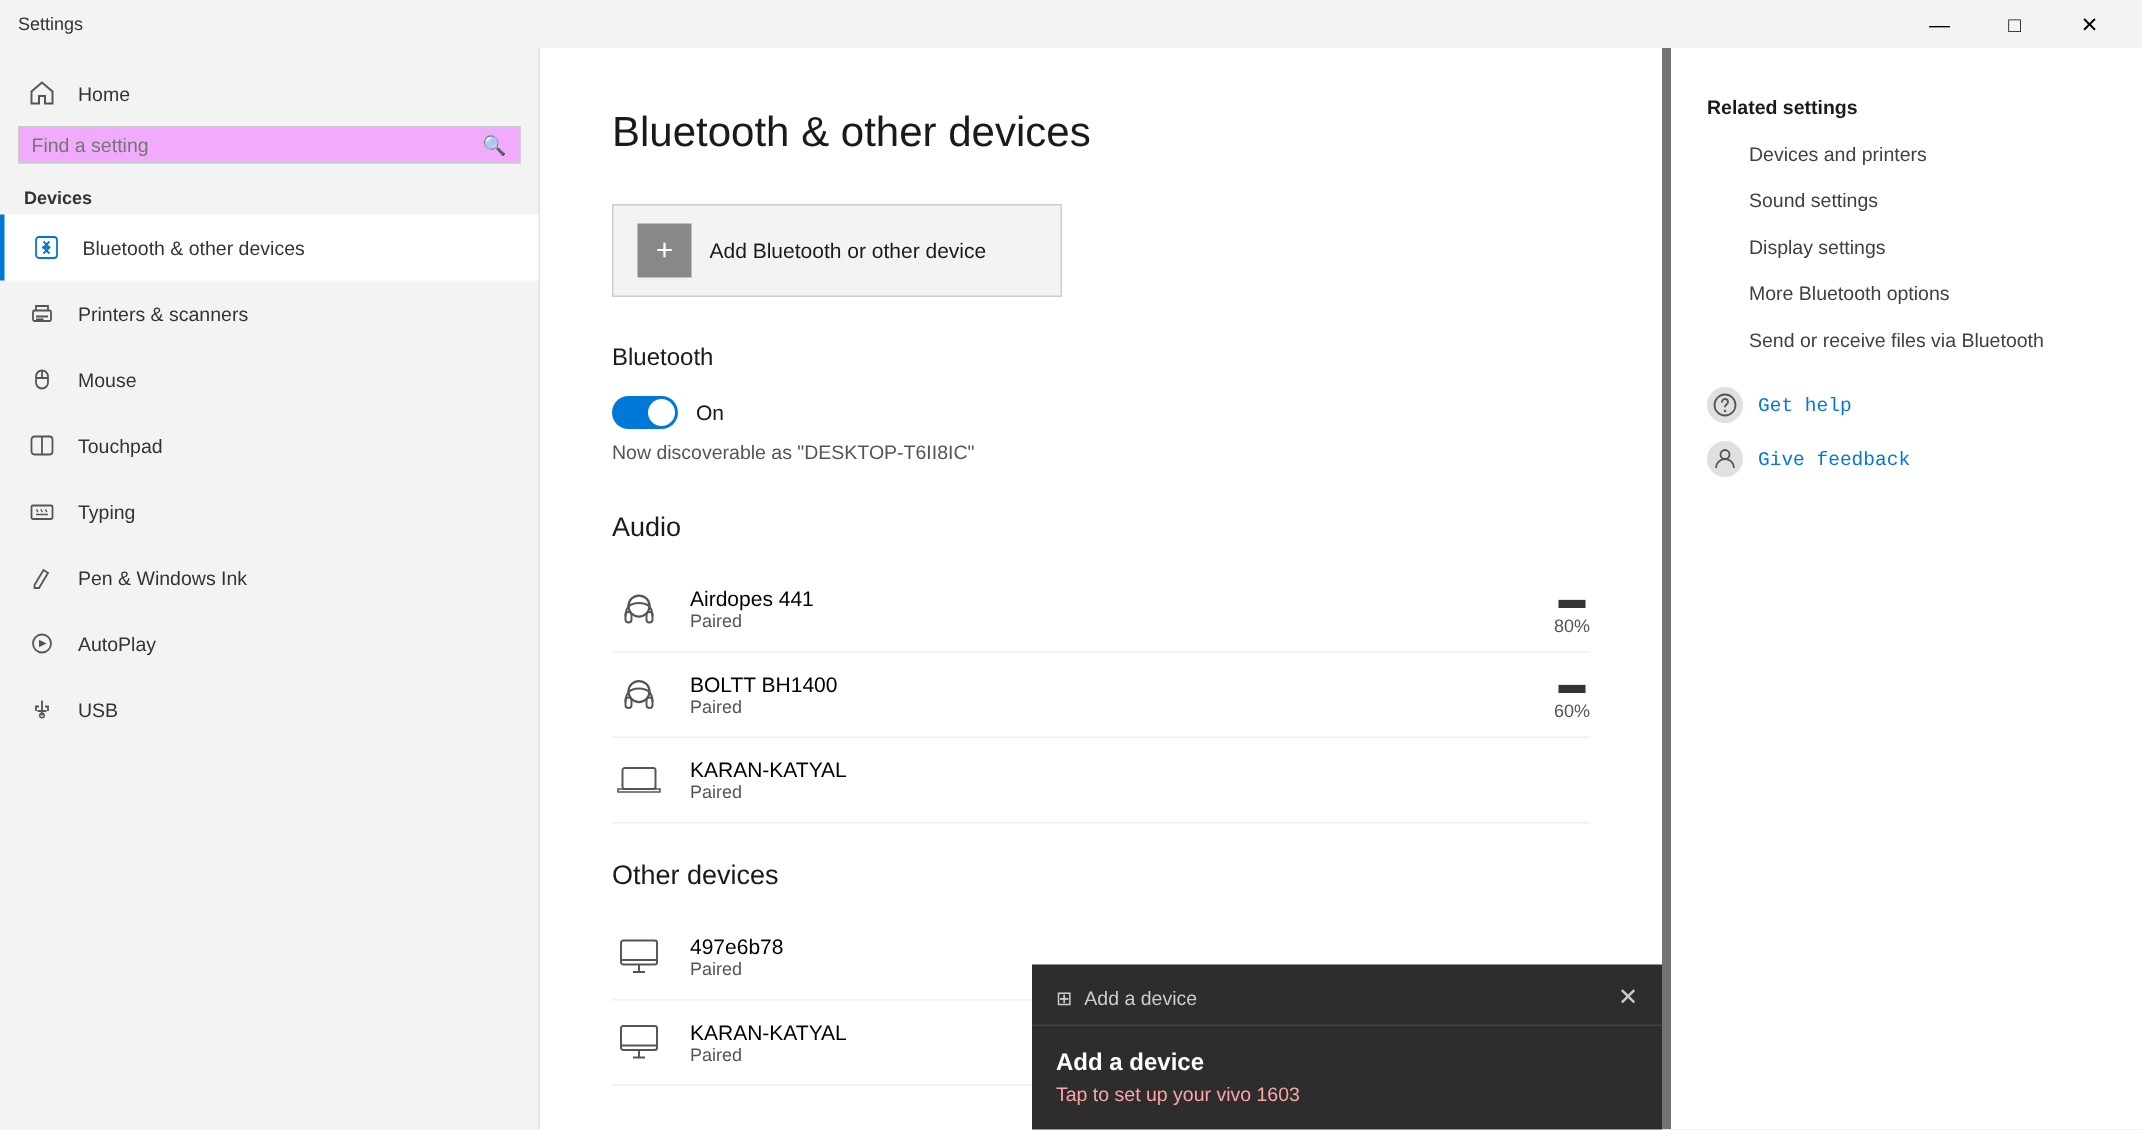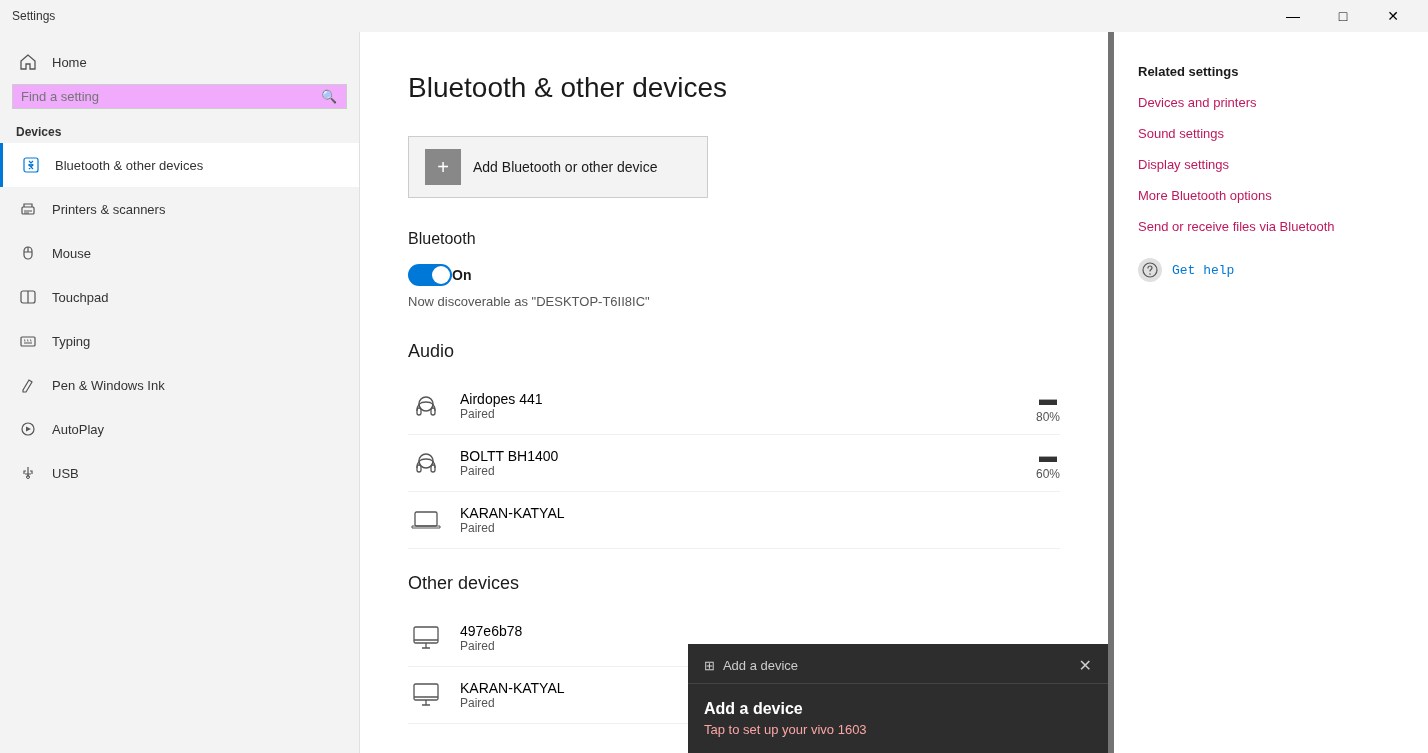--- a/index.html
+++ b/index.html
@@ -97,21 +97,21 @@
     .plus-box {
       width: 36px; height: 36px;
       background: #888;
       display: flex; align-items: center; justify-content: center;
       color: white; font-size: 20px;
     }
     .add-device-label { font-size: 14px; color: #1a1a1a; }
 
     .section-title { font-size: 16px; color: #1a1a1a; margin-bottom: 4px; }
 
-    .bluetooth-row { display: flex; align-items: center; margin-bottom: 8px; margin-top: 16px; font-weight: bold; }
+    .bluetooth-row { display: flex; align-items: center; gap: 12px; margin-bottom: 8px; margin-top: 16px; }
     .toggle {
       width: 44px; height: 22px; border-radius: 11px;
       background: #0078d7;
       position: relative; cursor: pointer;
       display: flex; align-items: center;
     }
     .toggle-knob {
       width: 18px; height: 18px; border-radius: 50%;
       background: white;
       position: absolute; right: 2px;
@@ -139,25 +139,26 @@
     .related-panel {
       width: 320px;
       background: white;
       padding: 32px 24px;
       border-left: 6px solid #737373;
       flex-shrink: 0;
     }
     .related-title { font-size: 13px; font-weight: 600; color: #1a1a1a; margin-bottom: 16px; }
     .related-link {
       display: block;
-      color: #be185d;
+      color: #404040;
       font-size: 13px;
       text-decoration: none;
       margin-bottom: 16px;
       cursor: pointer;
+      margin-left: 28px;
     }
 
     .help-row { display: flex; align-items: center; gap: 10px; margin-bottom: 12px; cursor: pointer; }
     .help-icon { width: 24px; height: 24px; border-radius: 50%; background: #e0e0e0; display: flex; align-items: center; justify-content: center; font-size: 13px; }
     .help-label { color: #0078d7; font-size: 13px; }
 
     
     .add-device-notification {
       position: absolute;
       bottom: 0; right: 0;
@@ -418,16 +419,25 @@
       <div class="help-row">
         <div class="help-icon">
           <svg width="16" height="16" viewBox="0 0 16 16" fill="none">
               <circle cx="8" cy="8" r="7" stroke="#555" stroke-width="1.2"></circle>
               <path d="M6 6c0-1.1.9-2 2-2s2 .9 2 2c0 1.5-2 2-2 3" stroke="#555" stroke-width="1.2" stroke-linecap="round"></path>
               <circle cx="8" cy="12" r="0.8" fill="#555"></circle>
             </svg>
         </div>
         <span class="help-label">Get help</span>
       </div>
+      <div class="help-row">
+        <div class="help-icon">
+          <svg width="16" height="16" viewBox="0 0 16 16" fill="none">
+              <circle cx="8" cy="5" r="3" stroke="#555" stroke-width="1.2" fill="none"></circle>
+              <path d="M2 14c0-3.3 2.7-6 6-6s6 2.7 6 6" stroke="#555" stroke-width="1.2" fill="none"></path>
+            </svg>
+        </div>
+        <span class="help-label">Give feedback</span>
+      </div>
     </div>
   </div>
 
 </div>
 
 </body></html>

